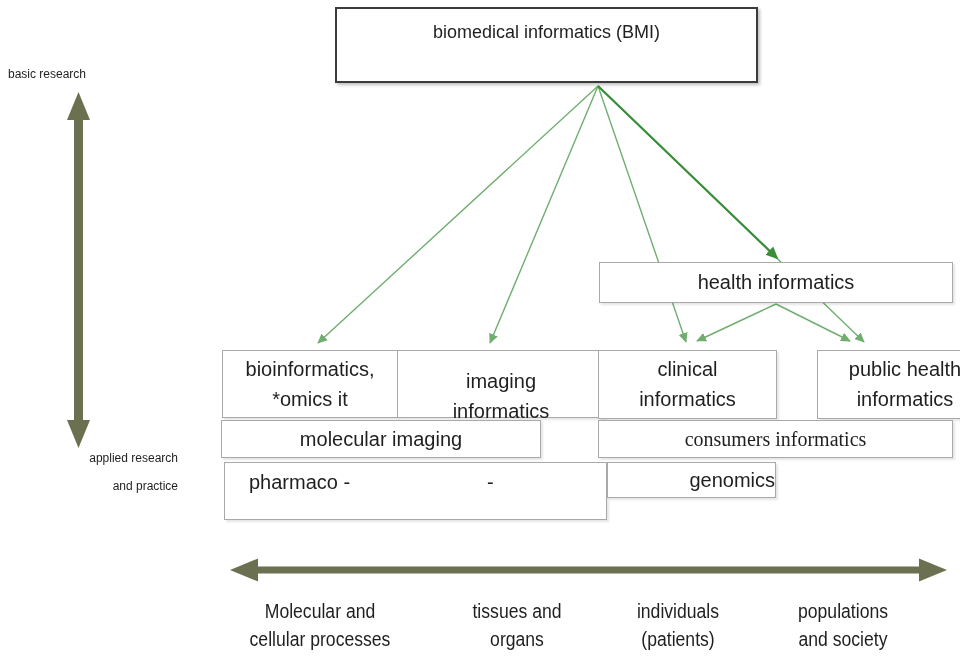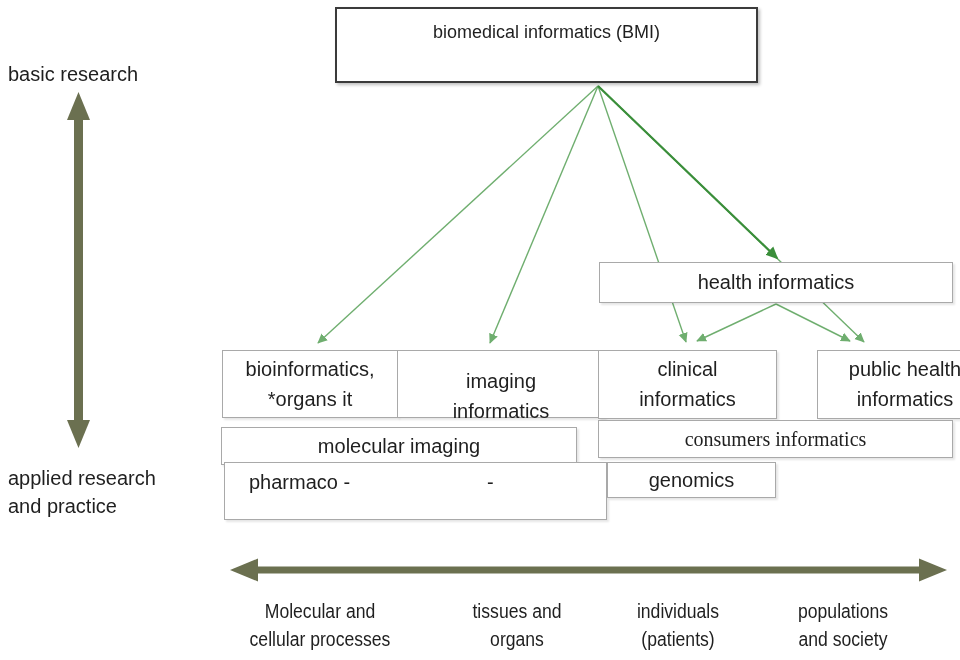--- a/index.html
+++ b/index.html
@@ -26,29 +26,29 @@
     left:335px;top:7px;width:423px;height:76px;
     border:2px solid var(--title_border,#3b3b3b);
     font-size:18px;line-height:31px;padding-top:8px;
     box-shadow:2px 2px 3px rgba(0,0,0,0.25);
   }
   .health-box{left:599px;top:262px;width:354px;height:41px;line-height:39px;}
   .bio-box{left:222px;top:350px;width:176px;height:68px;padding-top:3px;text-align:center;}
   .imaging-box{left:397px;top:350px;width:208px;height:68px;padding-top:15px;}
   .clinical-box{left:598px;top:350px;width:179px;height:69px;padding-top:3px;}
   .public-box{left:777px;top:350px;width:176px;height:69px;padding-top:3px;margin-left:40px;}
-  .molecular-box{left:221px;top:420px;width:356px;height:38px;line-height:36px;margin-top:7px;}
+  .molecular-box{left:221px;top:420px;width:320px;height:38px;line-height:36px;}
   .consumers-box{left:598px;top:420px;width:355px;height:38px;line-height:36px;font-family:Liberation Serif, serif;}
   .pharmaco-box{left:224px;top:462px;width:383px;height:58px;line-height:38px;text-align:left;}
   .pharmaco-box .pharm-label{position:absolute;left:24px;top:0;}
   .pharmaco-box .pharm-dash{position:absolute;left:262px;top:0;}
-  .genomics-box{left:607px;top:462px;width:169px;height:36px;line-height:34px;}
-  .side-label{position:absolute;z-index:2;font-size:20px;line-height:28px;}
+  .genomics-box{left:607px;top:462px;width:169px;height:36px;line-height:34px;text-align:right;}
+  .side-label{position:absolute;z-index:2;font-size:12px;line-height:28px;}
   .basic-label{left:8px;top:60px;}
-  .applied-label{left:8px;top:464px;width:170px;text-align:left;}
+  .applied-label{left:8px;top:444px;width:170px;text-align:right;}
   .axis-label{
     position:absolute;z-index:2;top:597px;width:230px;text-align:center;
     font-size:20px;line-height:28px;
     transform:scaleX(0.88);transform-origin:50% 0;
   }
   .axis-label-1{left:205px;}
   .axis-label-2{left:402px;}
   .axis-label-3{left:563px;}
   .axis-label-4{left:728px;}
 </style>
@@ -101,21 +101,21 @@
 
   <div class="side-label applied-label">
     <div>applied research</div>
     <div>and practice</div>
   </div>
 
   <div class="box health-box">health informatics</div>
 
   <div class="box bio-box">
     <div>bioinformatics,</div>
-    <div>*organs it</div>
+    <div>*omics it</div>
   </div>
 
   <div class="box imaging-box">
     <div>imaging</div>
     <div>informatics</div>
   </div>
 
   <div class="box clinical-box">
     <div>clinical</div>
     <div>informatics</div>

